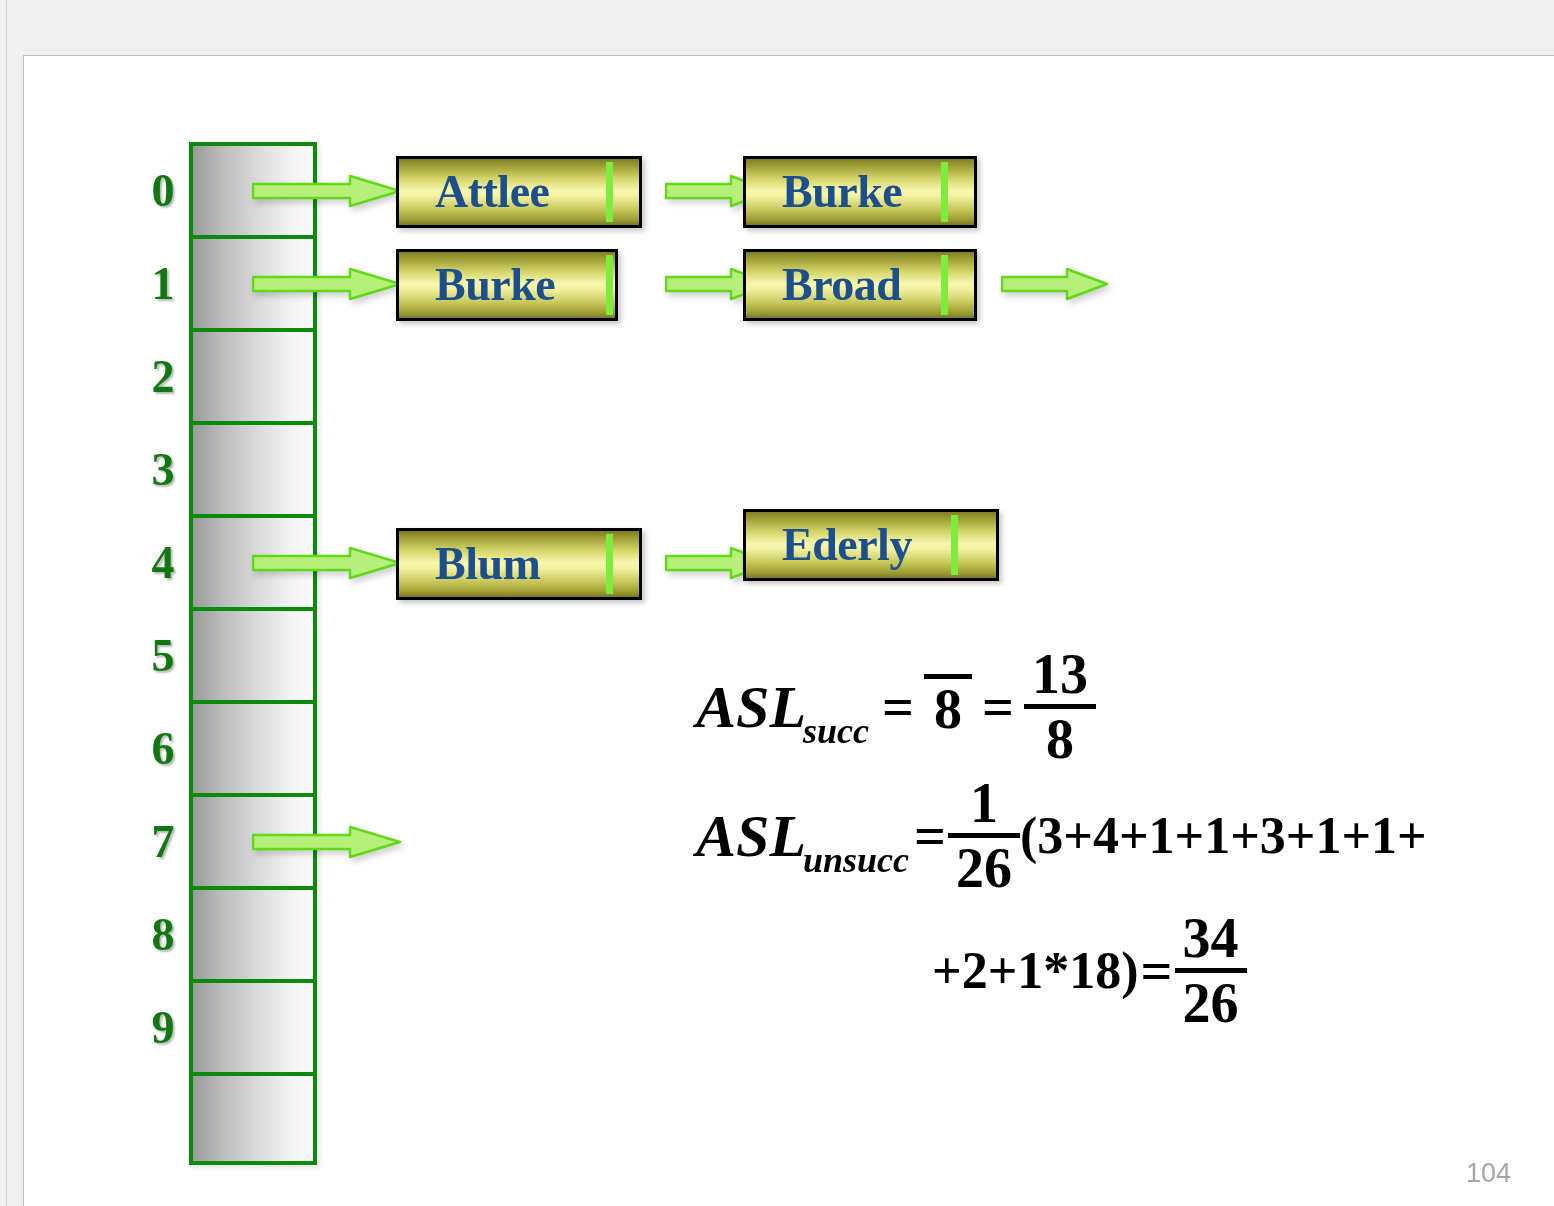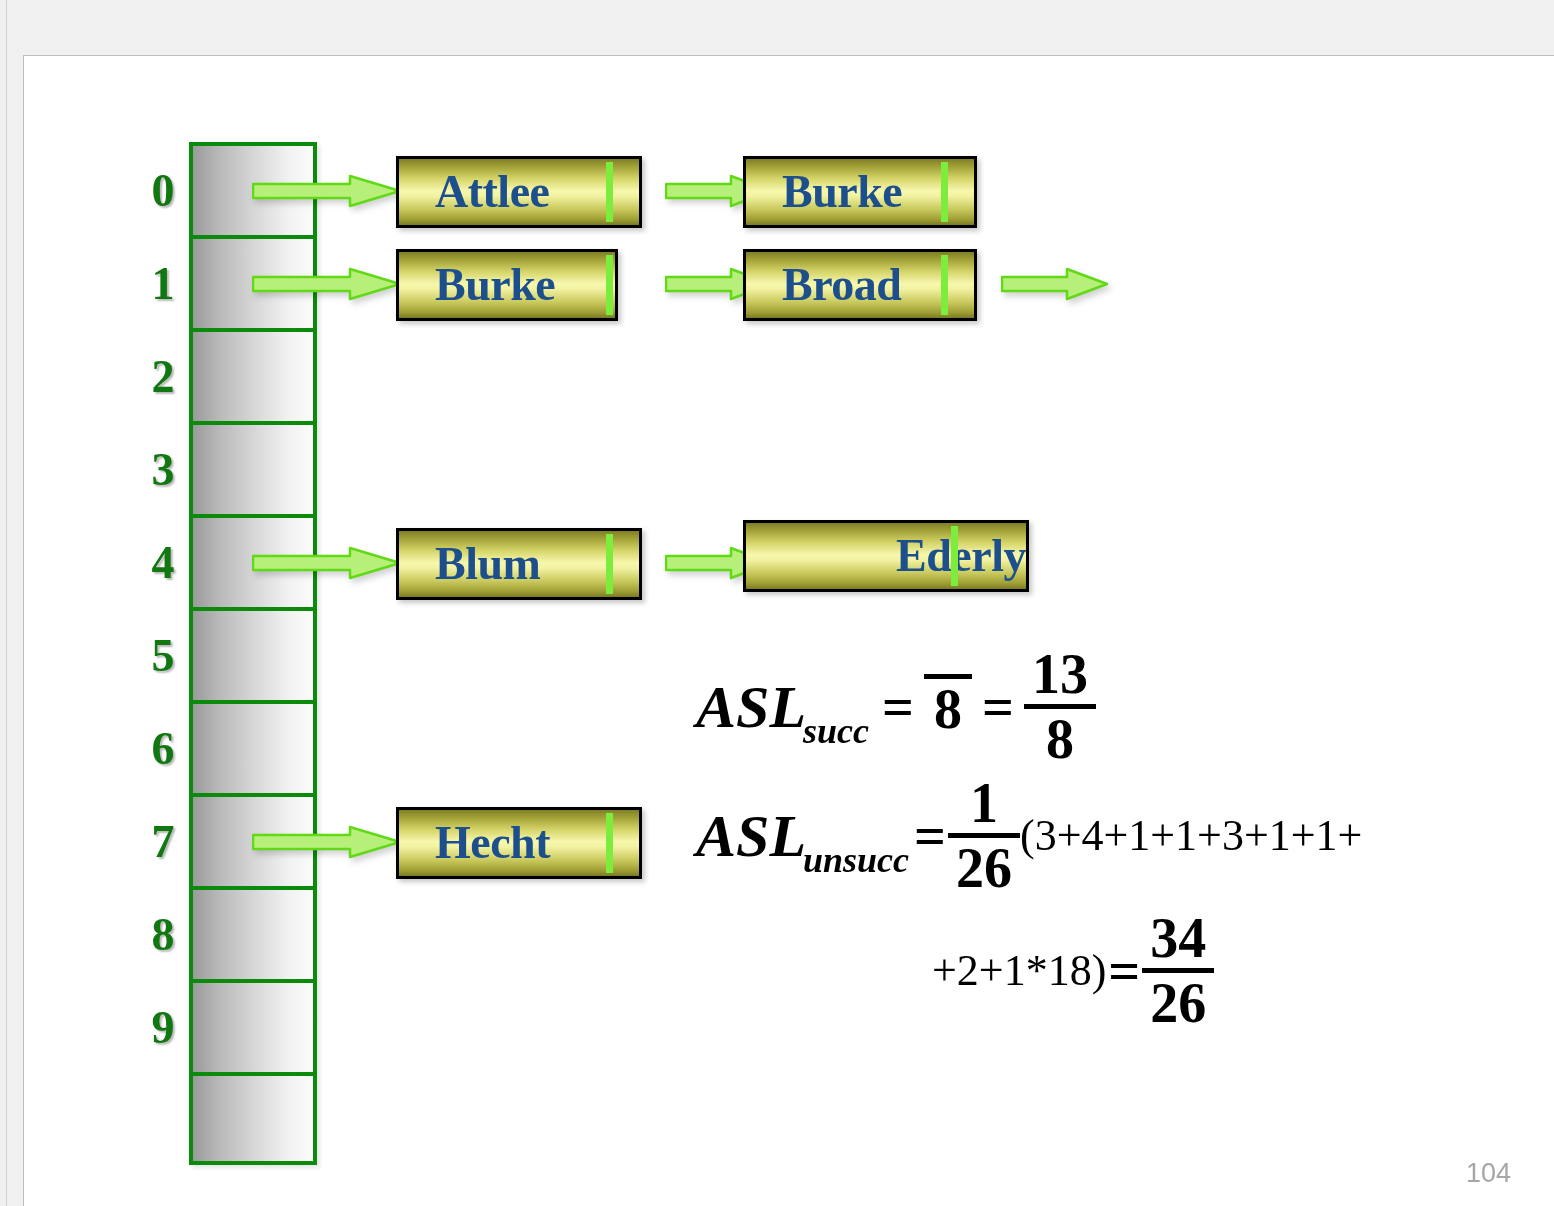--- a/index.html
+++ b/index.html
@@ -169,22 +169,22 @@
     padding: 2px 8px;
     white-space: nowrap;
   }
   .frac .bar {
     height: 5px;
     background: #000;
     width: 100%;
     min-width: 48px;
   }
   .plainbold {
-    font-weight: normal;
-    font-size: 44px;
+    font-weight: bold;
+    font-size: 52px;
     line-height: 1;
     white-space: nowrap;
   }
 
   .row2 { margin-top: 4px; }
   .row3 { margin-top: 10px; margin-left: 236px; align-items: center; }
 
   
   .page-number {
     position: absolute;
@@ -298,29 +298,25 @@
     </div>
     <div class="node" style="left:719px; top:193px; width:234px;">
       <span class="node-label">Broad</span>
       <span class="node-ptr" style="left:195px;"></span>
     </div>
 
     <div class="node" style="left:372px; top:472px; width:246px;">
       <span class="node-label">Blum</span>
       <span class="node-ptr" style="left:207px;"></span>
     </div>
-    <div class="node" style="left:719px; top:464px; width:286px;justify-content:flex-end;">
+    <div class="node" style="left:719px; top:453px; width:256px;">
       <span class="node-label">Ederly</span>
       <span class="node-ptr" style="left:205px;"></span>
     </div>
 
-    <div class="node" style="left:372px; top:751px; width:246px;">
-      <span class="node-label">Hecht</span>
-      <span class="node-ptr" style="left:207px;"></span>
-    </div>
 
     <div class="formula-area">
 
       <div class="fml-row">
         <span class="asl">
           <span>ASL</span>
             <span class="sub">succ</span>
         </span>
         <span class="eq">=</span>
         <span class="frac">

